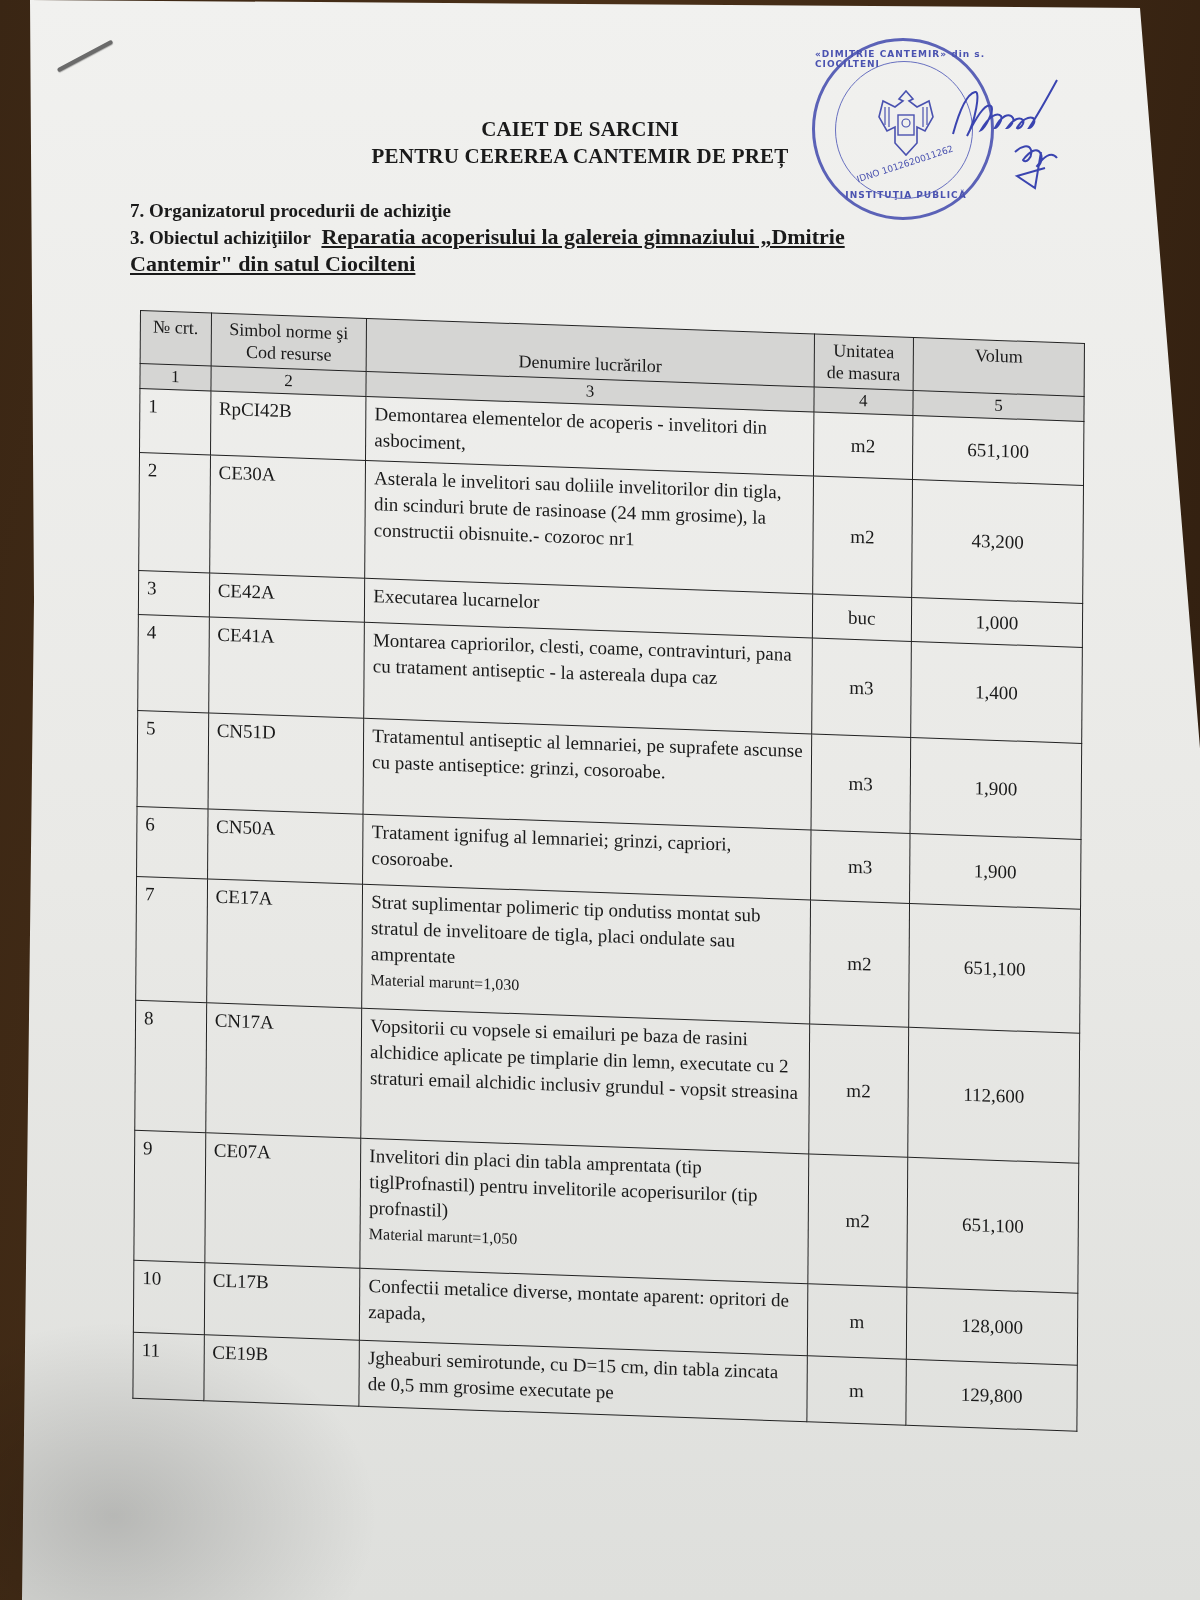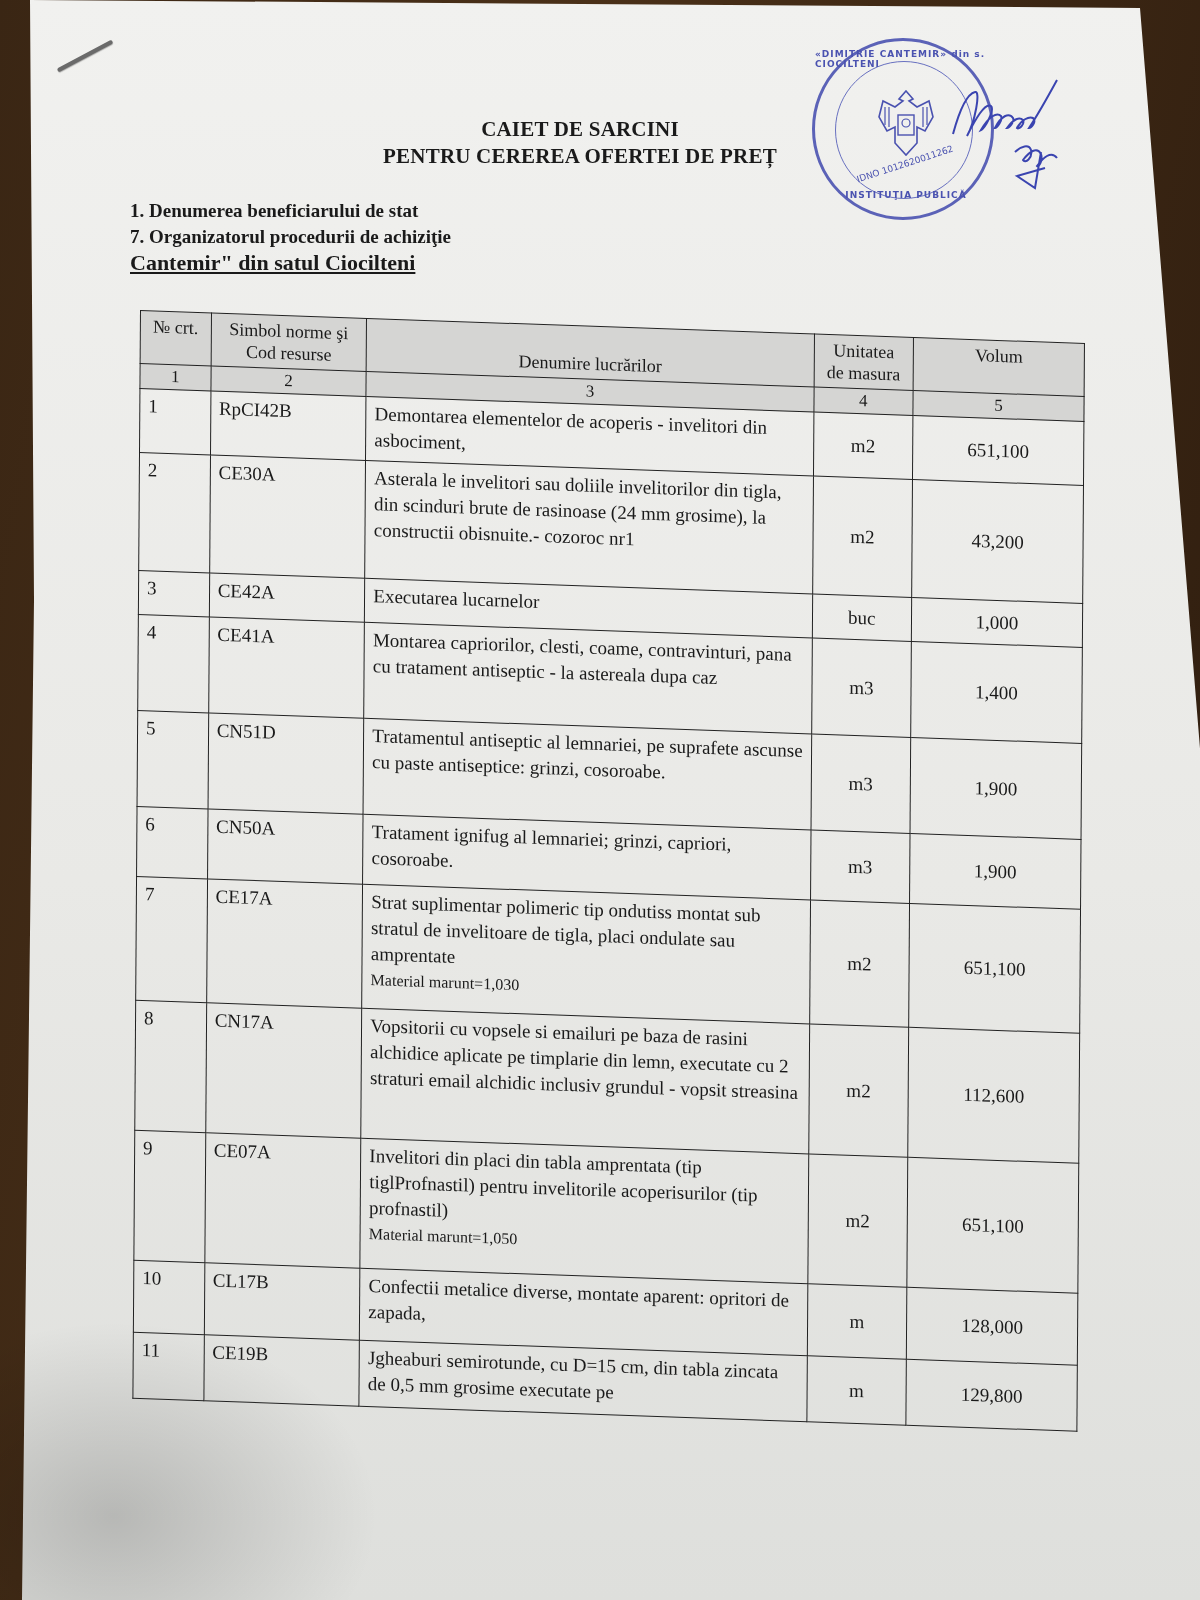--- a/index.html
+++ b/index.html
@@ -67,43 +67,46 @@
 </style>
 </head>
 <body>
 
 <div class="paper"></div>
 <div class="paper-shadow"></div>
 <div class="staple"></div>
 
 <div class="title-block">
   <div class="title-line">CAIET DE SARCINI</div>
-  <div class="title-line">PENTRU  CEREREA OFERTEI  DE  PREȚ</div>
+  <div class="title-line">PENTRU  CEREREA CANTEMIR  DE  PREȚ</div>
 </div>
 
 <div class="stamp">
   <div class="stamp-inner"></div>
   <div class="stamp-text-top">«DIMITRIE CANTEMIR» din s. CIOCILTENI</div>
   <svg class="coat" viewBox="0 0 66 74">
     <path d="M33 4 L40 12 L36 14 L44 20 L56 14 L60 30 L52 44 L44 40 L44 56 L33 68 L22 56 L22 40 L14 44 L6 30 L10 14 L22 20 L30 14 L26 12 Z" fill="none" stroke="#4a52b0" stroke-width="1.6"></path>
     <rect x="25" y="28" width="16" height="20" fill="none" stroke="#4a52b0" stroke-width="1.4"></rect>
     <circle cx="33" cy="36" r="4" fill="none" stroke="#4a52b0" stroke-width="1.2"></circle>
     <path d="M12 20 L12 38 M16 20 L16 40 M50 20 L50 40 M54 20 L54 38" stroke="#4a52b0" stroke-width="1.2"></path>
   </svg>
   <div class="stamp-id">IDNO 1012620011262</div>
   <div class="stamp-text-bottom">INSTITUŢIA PUBLICĂ</div>
 </div>
 <svg class="signature" viewBox="0 0 140 120">
   <path d="M8 62 C14 40 22 22 30 20 C36 18 30 50 22 64 C30 48 40 30 46 34 C50 38 40 56 36 58 C44 44 52 40 56 44 C58 48 52 56 50 56 C56 44 64 40 68 46 C70 50 64 56 62 56 C68 48 74 44 78 48 C80 52 74 58 72 56 C76 48 84 44 88 46 C92 50 86 56 84 56 C92 44 100 30 112 8" fill="none" stroke="#3a44b0" stroke-width="2"></path>
   <path d="M70 80 C76 74 84 72 86 78 C88 86 80 92 78 88 C84 80 92 74 96 82 C98 88 94 96 92 94 C98 86 106 78 112 86 M96 80 L90 116 L72 104 L100 96" fill="none" stroke="#3a44b0" stroke-width="2"></path>
 </svg>
 
 <div class="items">
-  <div class="row">1. Denumerea beneficiarului de stat</div>
   <div class="row">7. Organizatorul procedurii de achiziţie</div>
+  <div class="row">
+    <span>3. Obiectul achiziţiilor</span>
+    <span class="subject">Reparatia acoperisului la galereia gimnaziului „Dmitrie</span>
+  </div>
   <div class="row">
     <span class="subject-2">Cantemir" din satul Ciocilteni</span>
   </div>
 </div>
 
 <table class="works">
   <thead>
     <tr>
       <th class="c-nr">№ crt.</th>
       <th class="c-code">Simbol norme şi Cod  resurse</th>

